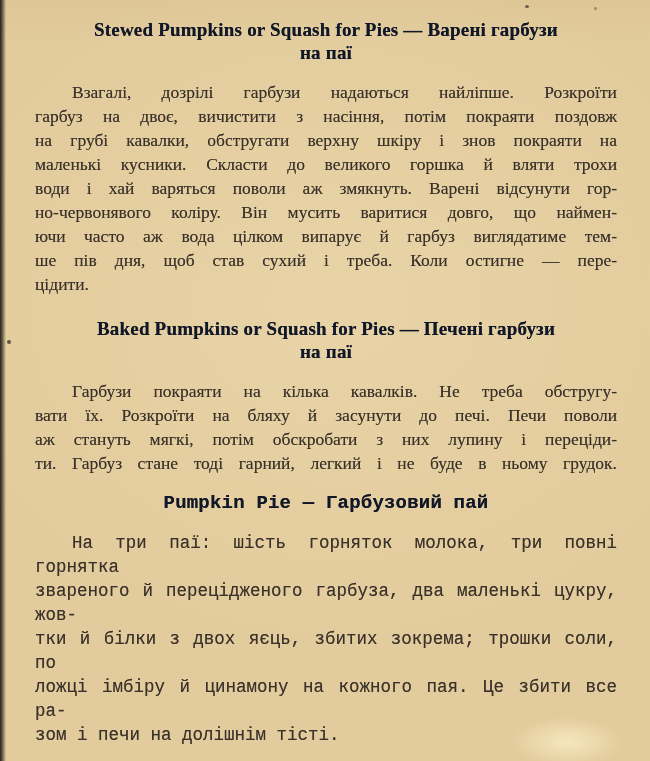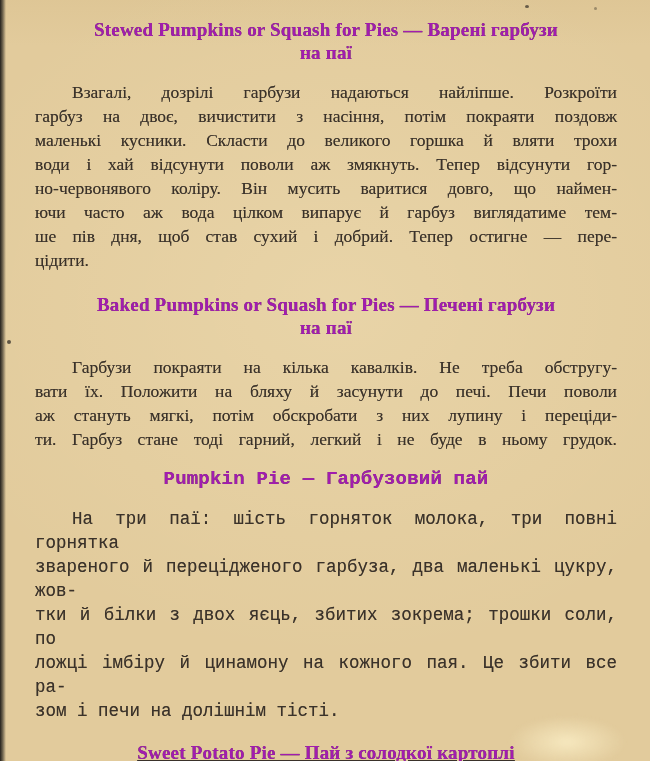--- a/index.html
+++ b/index.html
@@ -46,21 +46,21 @@
   .speck-3 { left: 594px; top: 7px;  width: 3px; height: 3px; opacity: 0.45; }
 
   .content { position: relative; padding: 12px 33px 0 35px; z-index: 1; }
 
   .heading {
     margin: 0;
     text-align: center;
     font-size: 19px;
     line-height: 23px;
     font-weight: bold;
-    color: #a21caf;
+    color: #0f172a;
     letter-spacing: 0.2px;
     text-shadow: 0 0 0.6px rgba(40,32,24,0.75);
   }
   .hline { display: block; }
 
   .para {
     margin: 0;
     font-size: 17.5px;
     line-height: 24px;
     text-shadow: 0 0 0.5px rgba(52,44,36,0.55);
@@ -91,37 +91,38 @@
   <div class="content">
 
     <section id="sec-stewed">
       <h2 class="heading">
         <span class="hline">Stewed Pumpkins or Squash for Pies — Варені гарбузи</span>
         <span class="hline">на паї</span>
       </h2>
       <p class="para">
         <span class="line first">Взагалі, дозрілі гарбузи надаються найліпше. Розкроїти</span>
         <span class="line">гарбуз на двоє, вичистити з насіння, потім покраяти поздовж</span>
+        <span class="line">на грубі кавалки, обстругати верхну шкіру і знов покраяти на</span>
         <span class="line">маленькі кусники. Скласти до великого горшка й вляти трохи</span>
-        <span class="line">води і хай відсунути поволи аж змякнуть. Тепер відсунути гор-</span>
+        <span class="line">води і хай варяться поволи аж змякнуть. Варені відсунути гор-</span>
         <span class="line">но-червонявого коліру. Він мусить варитися довго, що наймен-</span>
         <span class="line">ючи часто аж вода цілком випарує й гарбуз виглядатиме тем-</span>
-        <span class="line">ше пів дня, щоб став сухий і добрий. Тепер остигне — пере-</span>
+        <span class="line">ше пів дня, щоб став сухий і треба. Коли остигне — пере-</span>
         <span class="line short">цідити.</span>
       </p>
     </section>
 
     <section id="sec-baked">
       <h2 class="heading">
         <span class="hline">Baked Pumpkins or Squash for Pies — Печені гарбузи</span>
         <span class="hline">на паї</span>
       </h2>
       <p class="para">
         <span class="line first">Гарбузи покраяти на кілька кавалків. Не треба обстругу-</span>
-        <span class="line">вати їх. Положити на бляху й засунути до печі. Печи поволи</span>
+        <span class="line">вати їх. Розкроїти на бляху й засунути до печі. Печи поволи</span>
         <span class="line">аж стануть мягкі, потім обскробати з них лупину і переціди-</span>
         <span class="line">ти. Гарбуз стане тоді гарний, легкий і не буде в ньому грудок.</span>
       </p>
     </section>
 
     <section id="sec-pumpkin">
       <h2 class="heading">
         <span class="hline">Pumpkin Pie — Гарбузовий пай</span>
       </h2>
       <p class="para">

